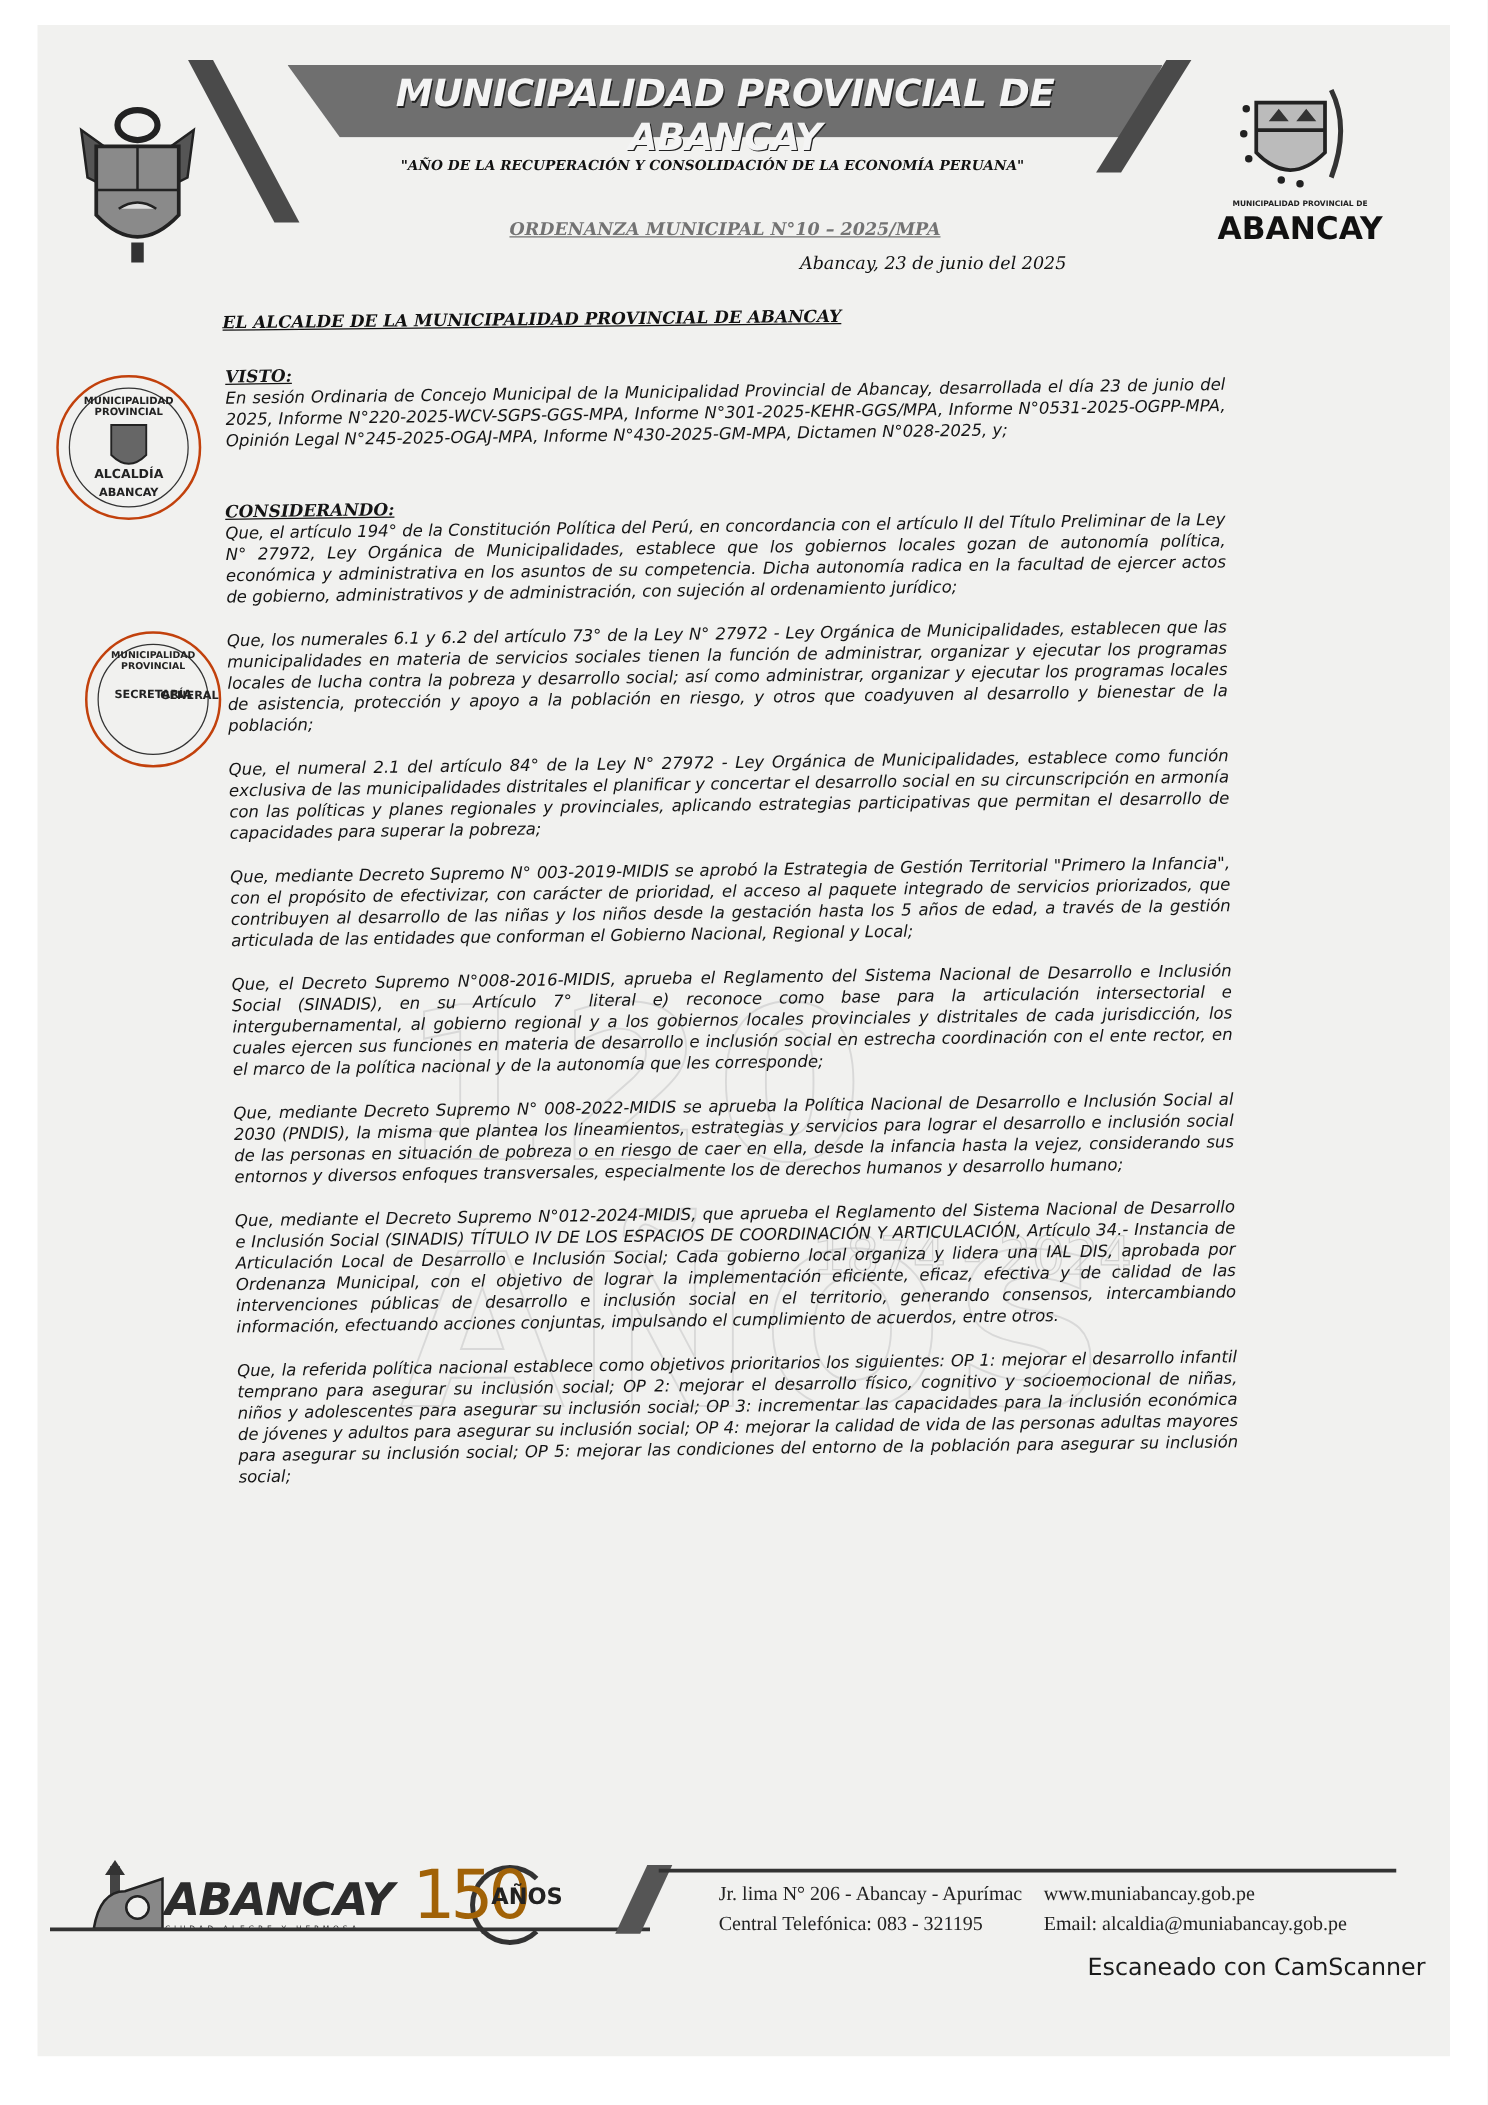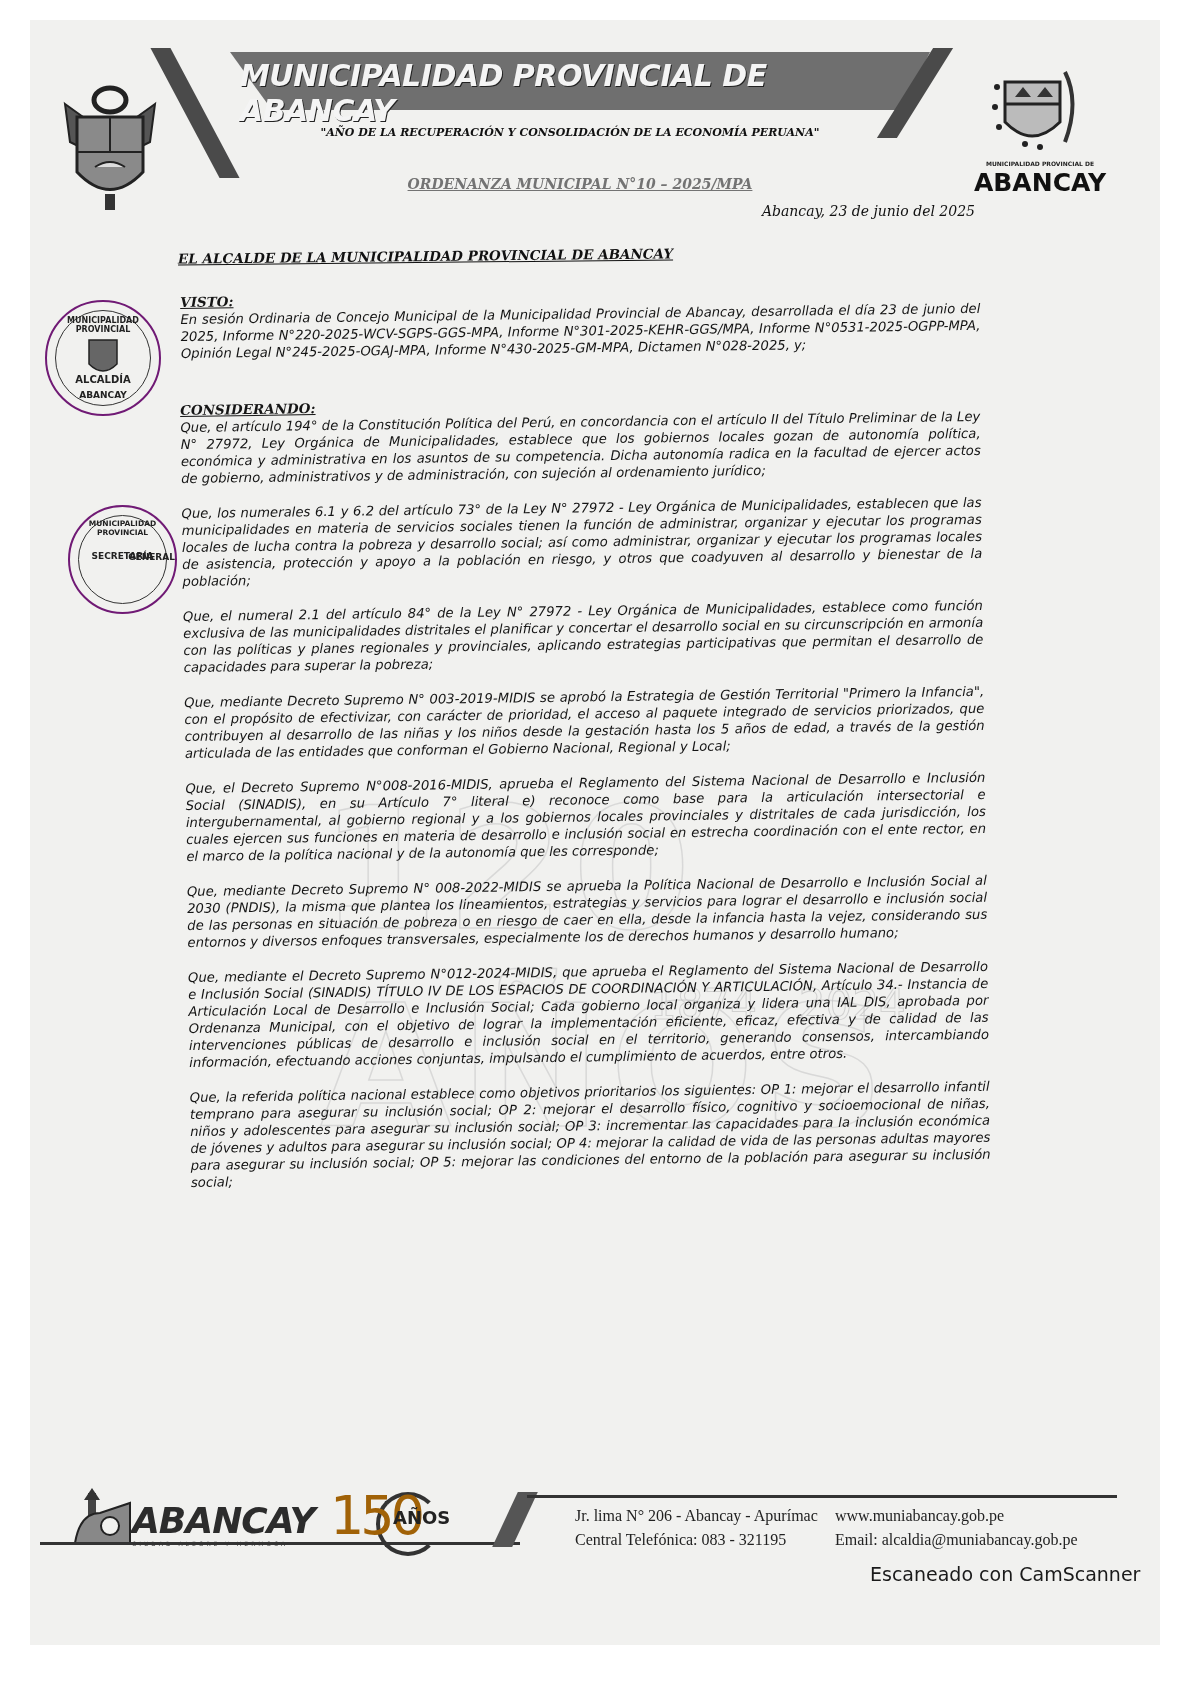--- a/index.html
+++ b/index.html
@@ -20,21 +20,21 @@
   }
   .band-edge {
     position:absolute; left:185px; top:48px; width:20px; height:130px;
     background:#4a4a4a; transform:skewX(28deg);
   }
   .band-edge2 {
     position:absolute; left:905px; top:48px; width:20px; height:90px;
     background:#4a4a4a; transform:skewX(-32deg);
   }
   .band-title {
-    position:absolute; left:240px; top:58px; width:680px; 
+    position:absolute; left:240px; top:58px; width:680px; text-align:center;
     font-family:"DejaVu Sans", sans-serif; font-weight:bold; font-style:italic;
     font-size:30px; color:#f4f4f4; letter-spacing:-0.5px;
     text-shadow:1px 1px 0 #222;
   }
   .motto {
     position:absolute; left:290px; top:126px; width:560px; text-align:center;
     font-family:"DejaVu Serif", serif; font-weight:bold; font-style:italic;
     font-size:11px; color:#111;
   }
   .shield-left {
@@ -50,41 +50,41 @@
   .crest-name {
     position:absolute; left:965px; top:168px; width:150px; text-align:center;
     font-family:"DejaVu Sans", sans-serif; font-weight:bold; font-size:25px; color:#111;
   }
   .ord-title {
     position:absolute; left:300px; top:176px; width:560px; text-align:center;
     font-weight:bold; font-style:italic; font-size:14px; color:#737373;
     text-decoration:underline;
   }
   .date {
-    position:absolute; left:640px; top:203px; width:335px; text-align:right;
+    position:absolute; left:640px; top:203px; width:335px; text-align:left;
     font-style:italic; font-size:14px; color:#111;
   }
   .alcalde {
     position:absolute; left:178px; top:248px;
     font-weight:bold; font-style:italic; font-size:13.5px; color:#111;
     text-decoration:underline; transform:rotate(-0.6deg);
   }
   .body-text {
     position:absolute; left:180px; width:800px;
     font-family:"DejaVu Sans", sans-serif; font-style:italic;
     font-size:13.2px; line-height:17px; color:#151515;
     text-align:justify; transform:rotate(-0.8deg); transform-origin:left top;
   }
   .heading {
     font-family:"DejaVu Serif", serif; font-weight:bold; text-decoration:underline;
     font-style:italic; font-size:13.5px; display:block;
   }
   .para { display:block; }
   .stamp {
-    position:absolute; border:2px solid #701a75; border-radius:50%;
+    position:absolute; border:2px solid #c2410c; border-radius:50%;
     font-family:"DejaVu Sans", sans-serif; font-weight:bold; color:#222;
     text-align:center;
   }
   .stamp1 { left:45px; top:300px; width:112px; height:112px; }
   .stamp2 { left:68px; top:505px; width:105px; height:105px; }
   .stamp .ring { position:absolute; left:8px; top:8px; right:8px; bottom:8px; border:1.5px solid #333; border-radius:50%; }
   .stamp .label {
     position:absolute; left:0; right:0; font-size:10px;
   }
   .stamp .arc { position:absolute; left:0; top:0; width:100%; height:100%; }

